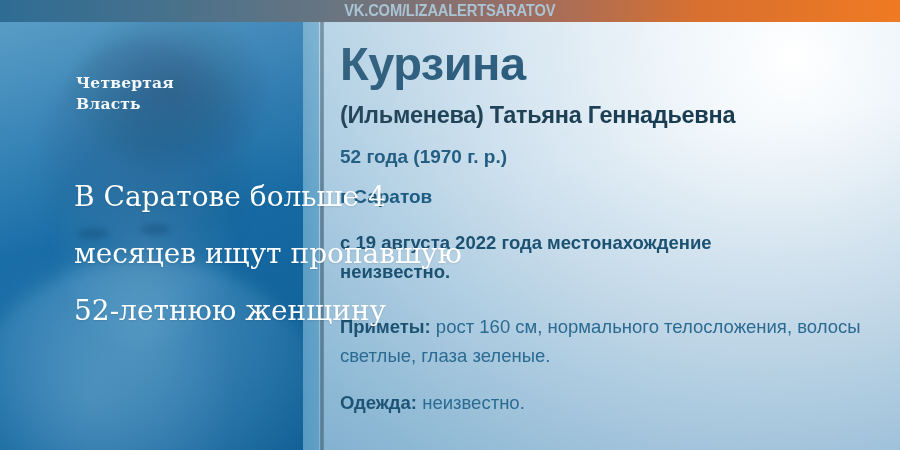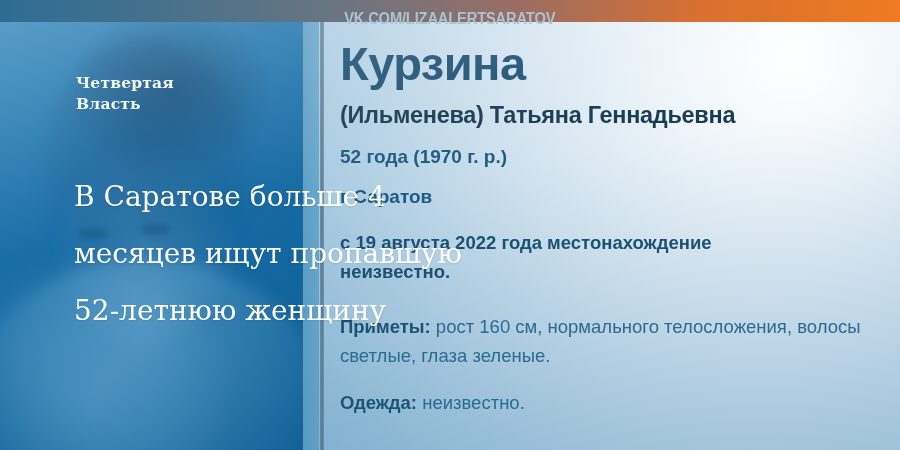--- a/index.html
+++ b/index.html
@@ -32,21 +32,21 @@
         #46718c 18%,
         #6b7580 38%,
         #9c6d62 58%,
         #d9702f 78%,
         #ef7a22 100%);
     z-index: 5;
   }
   .top-banner-inner {
     position: absolute;
     left: 0;
-    top: 8px;
+    top: 0;
     width: 900px;
     height: 22px;
     display: flex;
     align-items: center;
     justify-content: center;
   }
   .banner-url {
     font-family: "Liberation Sans", sans-serif;
     font-size: 16px;
     font-weight: bold;

